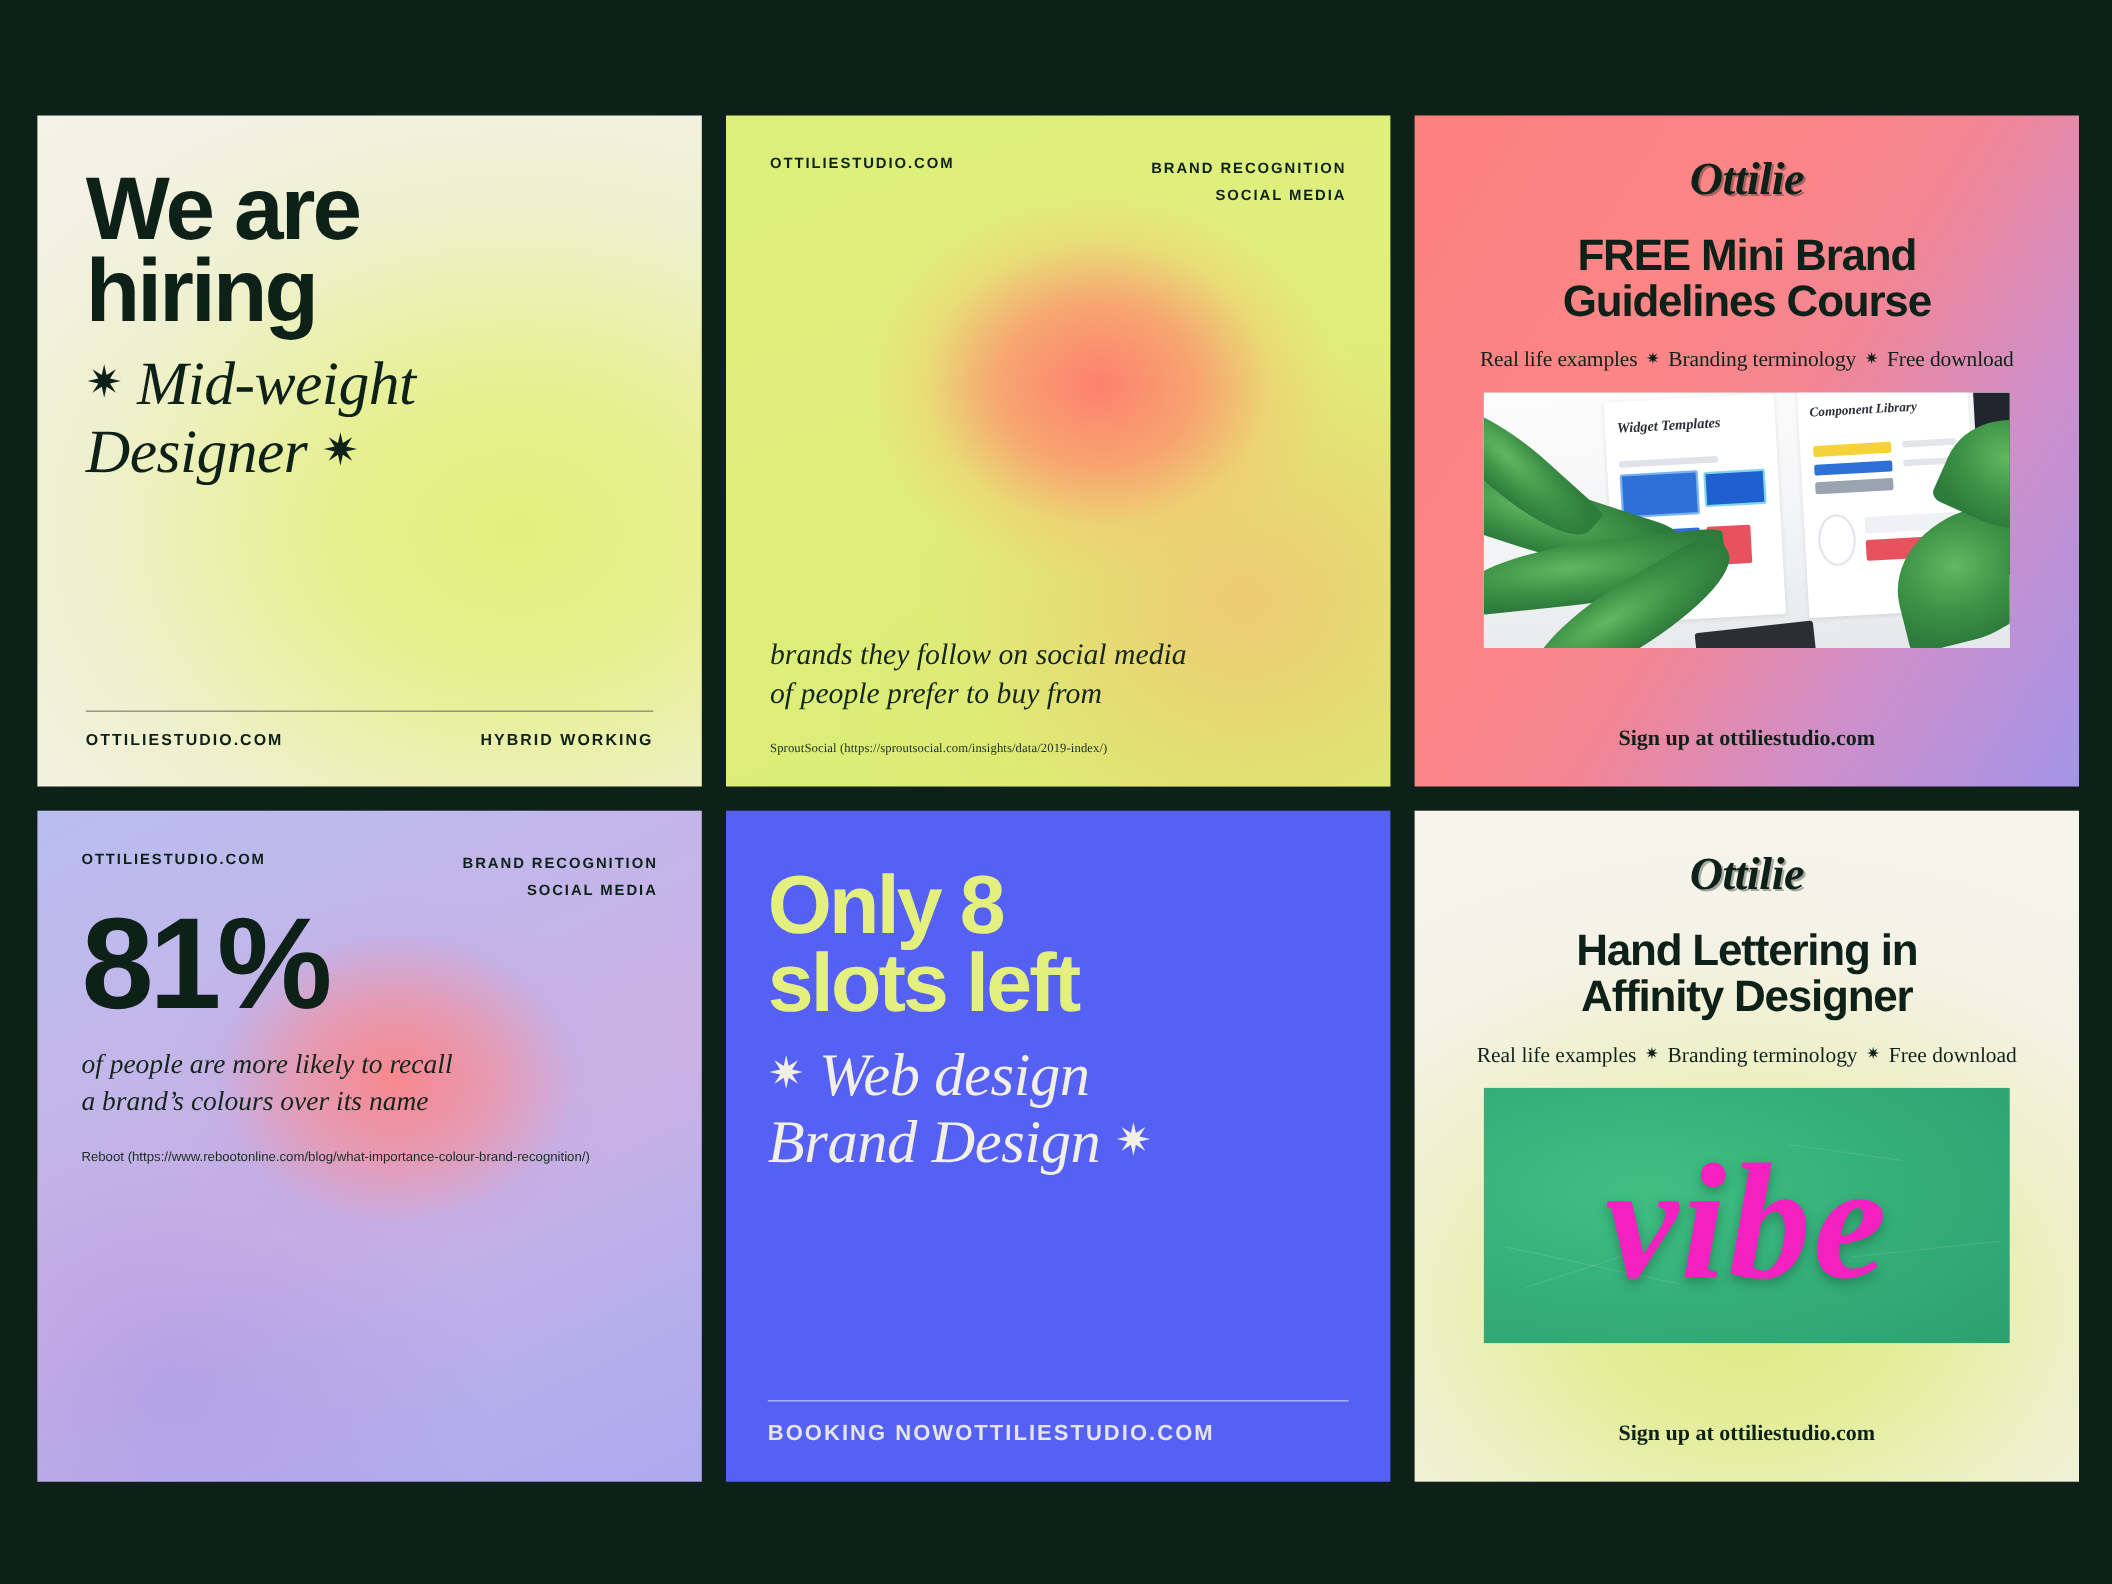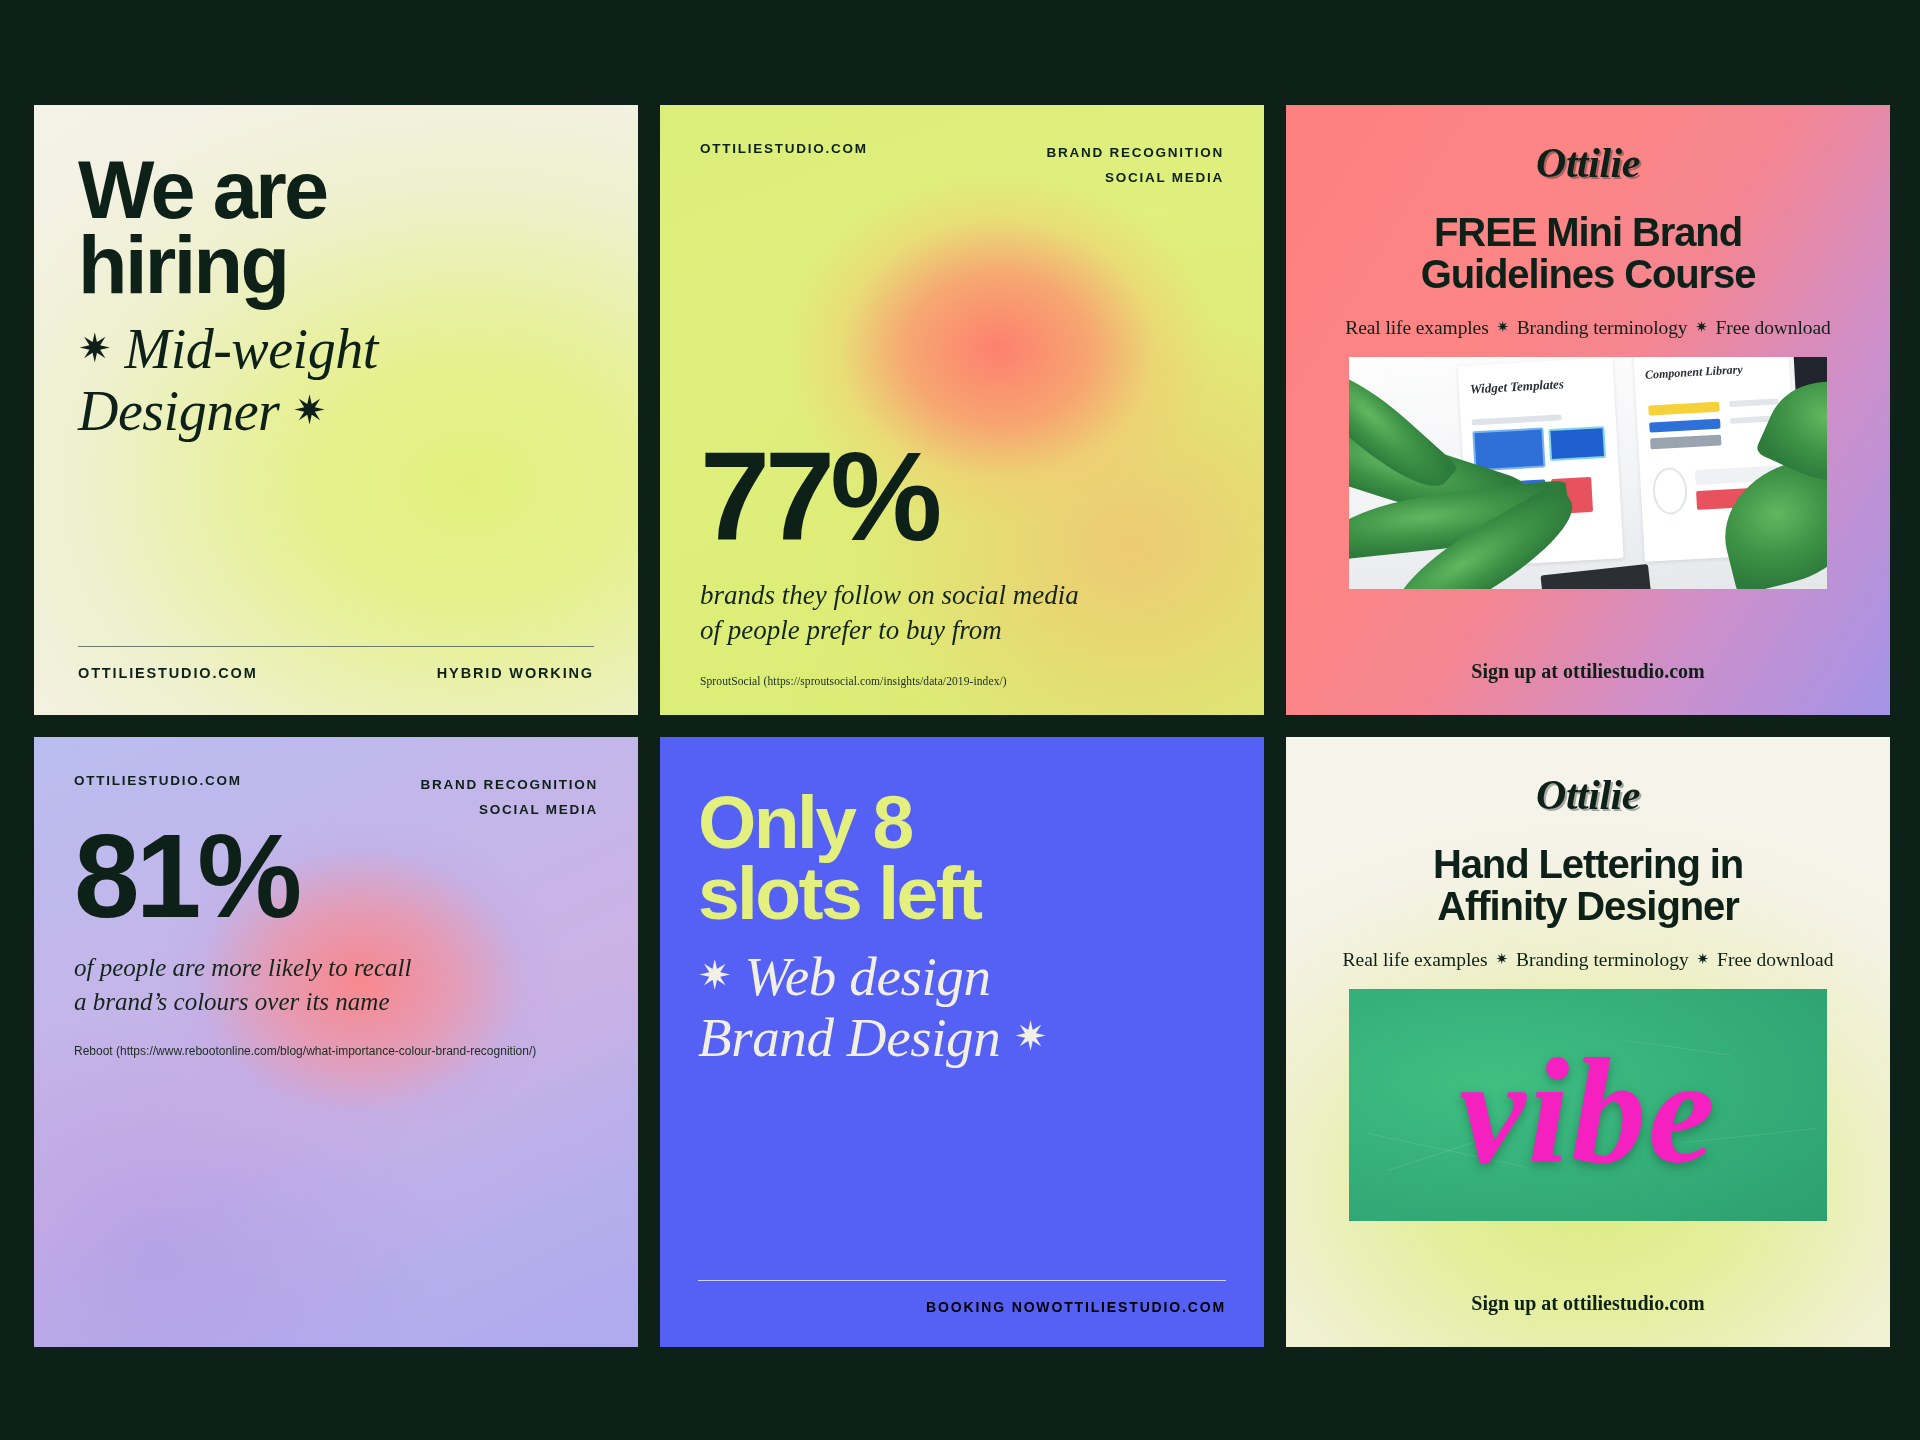--- a/index.html
+++ b/index.html
@@ -273,25 +273,25 @@
     line-height: 1.12;
     color: #f2f0e4;
     margin-top: 16px;
     letter-spacing: -0.4px;
   }
   .c5-sub .star { font-style: normal; font-size: 40px; vertical-align: 6px; }
   .c5-spacer { flex: 1; }
   .c5-footrule { border-top: 1.4px solid #cdd2ff; margin-bottom: 18px; }
   .c5-foot {
     display: flex;
-    justify-content: flex-end;
-    font-size: 14px;
+    justify-content: flex-start;
+    font-size: 20px;
     font-weight: 700;
     letter-spacing: 1.85px;
-    color: #000000;
+    color: #e5e5e5;
   }
 
   
   .c6 {
     background:
       radial-gradient(95% 70% at 50% 74%, #ddeb80 0%, #e4ee9d 28%, #eff0cc 55%, #f5f2e8 80%, #f6f3ea 100%);
     padding: 28px 34px 26px 34px;
     display: flex;
     flex-direction: column;
     align-items: center;
@@ -382,21 +382,20 @@
 
   <div class="card c2">
     <div class="c2-head">
       <span>OTTILIESTUDIO.COM</span>
       <span class="right">
         <span>BRAND RECOGNITION</span><br>
         <span>SOCIAL MEDIA</span>
       </span>
     </div>
     <div class="c2-mid">
-      <div class="c2-stat">77%</div>
       <div class="c2-body">
         <div>brands they follow on social media</div>
         <div>of people prefer to buy from</div>
       </div>
       <div class="c2-src">SproutSocial (https://sproutsocial.com/insights/data/2019-index/)</div>
     </div>
   </div>
 
   <div class="card c3">
     <div class="logo">Ottilie</div>

